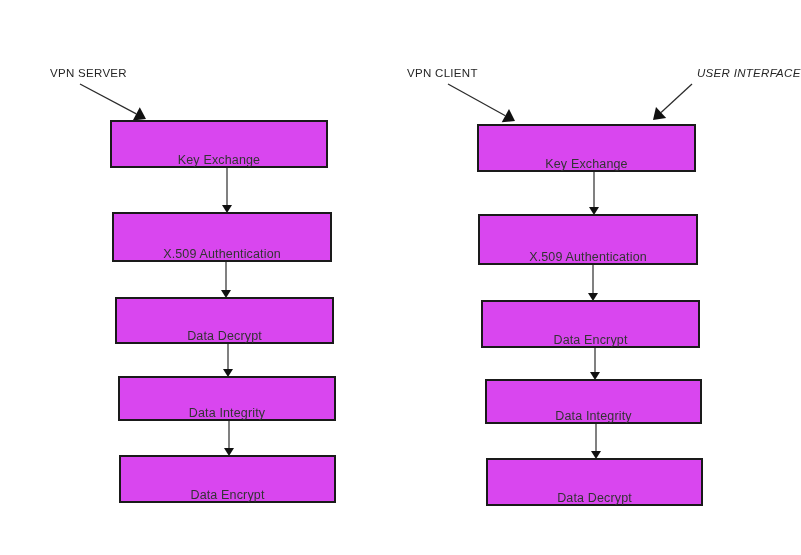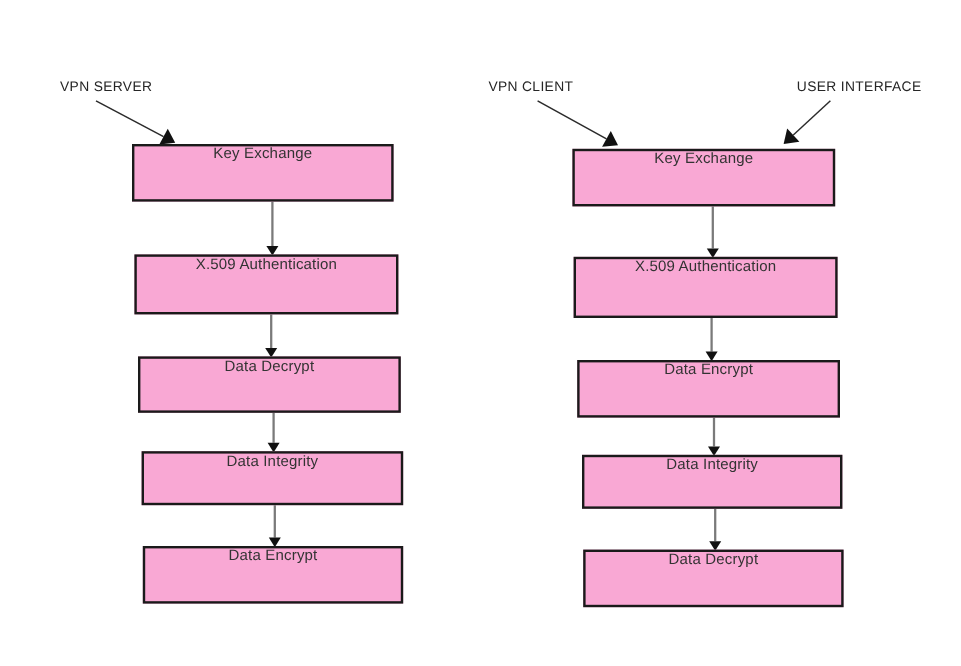--- a/index.html
+++ b/index.html
@@ -24,24 +24,24 @@
   .svg-layer {
     position: absolute;
     left: 0;
     top: 0;
     width: 801px;
     height: 555px;
   }
   .proc-box {
     position: absolute;
     box-sizing: border-box;
-    background: #f9a8d4;
+    background: #d946ef;
     border: 2.2px solid #1a1a1a;
     display: flex;
-    align-items: flex-start;
+    align-items: flex-end;
     justify-content: center;
   }
   .proc-box-label {
     font-family: "Liberation Sans", sans-serif;
     font-size: 12.5px;
     color: #333333;
     letter-spacing: 0.15px;
     white-space: nowrap;
     line-height: 1;
   }
@@ -136,16 +136,16 @@
         <span class="proc-box-label">Data Integrity</span>
       </div>
       <div class="proc-box" style="left: 486px; top: 458px; width: 217px; height: 48px; border-color: rgb(26, 26, 26);">
         <span class="proc-box-label">Data Decrypt</span>
       </div>
     </div>
 
   <div id="annotations-layer">
       <div class="anno-label" style="left: 18px; top: 68px; color: rgb(38, 38, 38); margin-left: 32px;">VPN SERVER</div>
       <div class="anno-label" style="left: 385px; top: 68px; color: rgb(38, 38, 38); margin-left: 22px;">VPN CLIENT</div>
-      <div class="anno-label" style="left: 664px; top: 68px; color: rgb(38, 38, 38);">USER INTERFACE</div>
+      <div class="anno-label" style="left: 697px; top: 68px; color: rgb(38, 38, 38); font-style: italic;">USER INTERFACE</div>
     </div>
 
 </div>
 
 </body></html>

